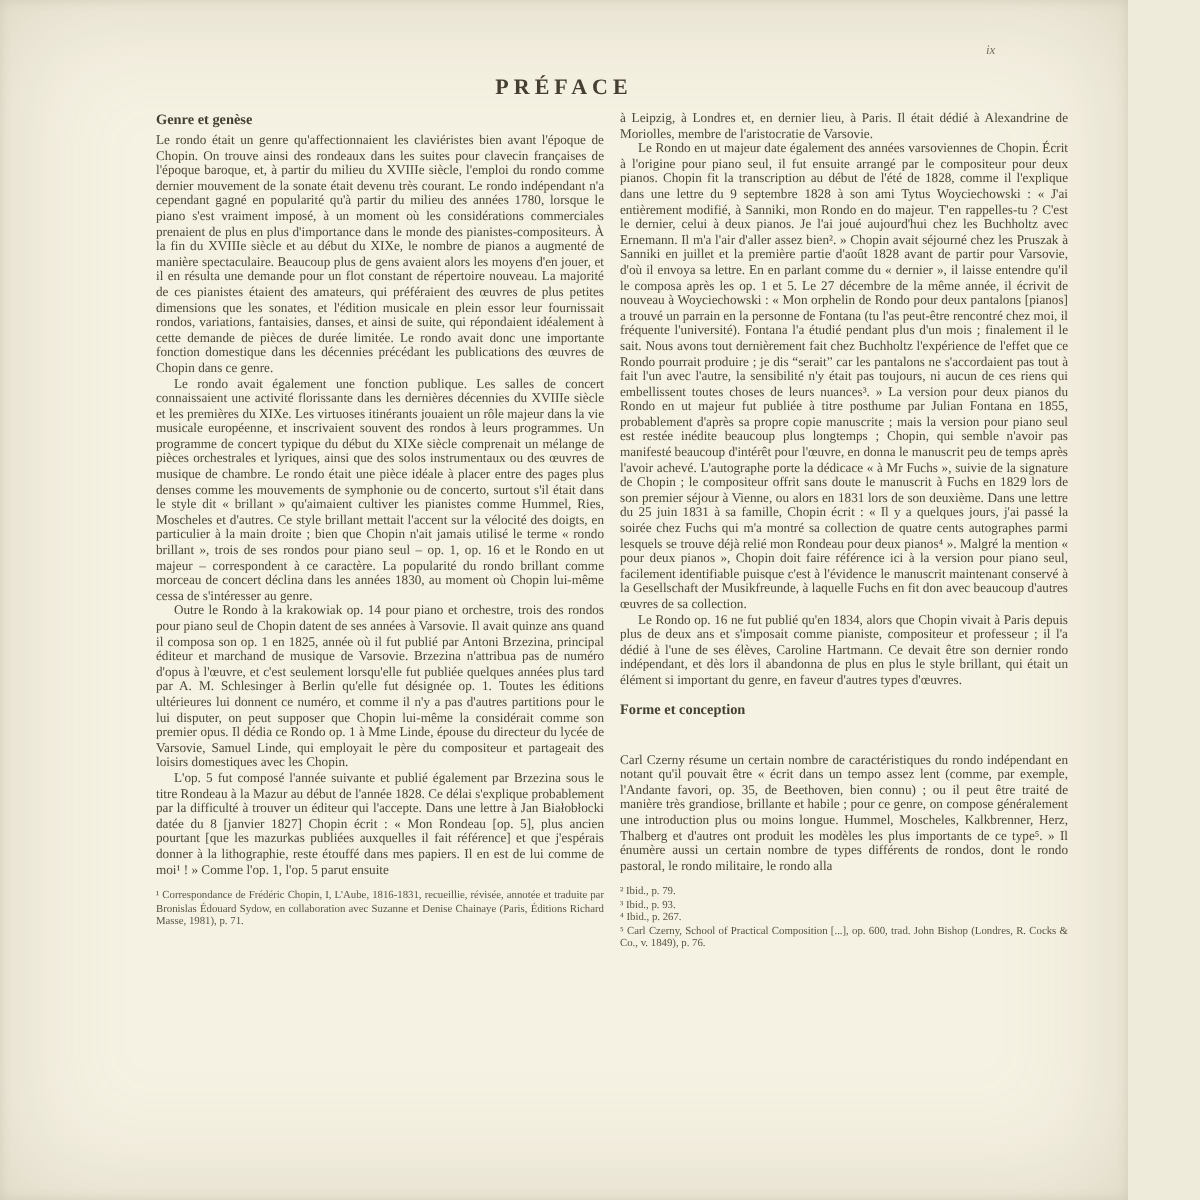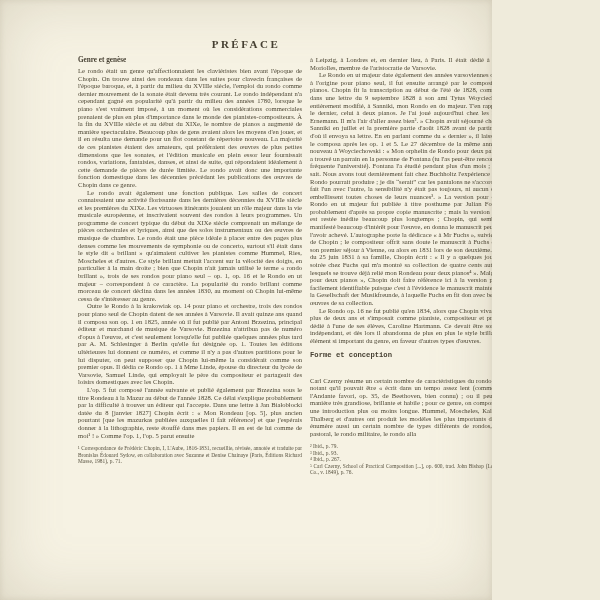--- a/index.html
+++ b/index.html
@@ -2,21 +2,21 @@
 <html><head>
 <meta charset="utf-8">
 <style>
   html, body { margin: 0; padding: 0; }
   body {
     width: 600px; height: 600px; overflow: hidden;
     background: #efebdb;
     font-family: "Liberation Serif", "DejaVu Serif", serif;
   }
   .page {
-    position: relative; width: 492px; height: 600px;
+    position: relative; width: 564px; height: 600px;
     background: #f6f2e3;
     box-shadow: inset 0 0 60px rgba(150,140,110,0.28), inset 0 0 6px rgba(120,110,85,0.18);
     overflow: hidden;
   }
   .pagenum {
     position: absolute; top: 22px; left: 493px;
     font-size: 6.5px; font-style: italic; color: #7b7361;
   }
   .title {
     position: absolute; top: 38px; left: 0; width: 100%;
@@ -26,21 +26,21 @@
   }
   .columns {
     position: absolute; top: 56px; left: 78px; width: 456px;
     display: flex; gap: 8px;
   }
   .col { flex: 1; min-width: 0; }
   .sechead {
     margin: 0 0 3px 0; text-align: left;
     font-size: 7.2px; font-weight: bold; color: #453f31;
   }
-  .sechead.mt { margin-top: 6px; margin-bottom: 18px; font-family: Liberation Mono, monospace; }
+  .sechead.mt { margin-top: 6px; margin-bottom: 18px; }
   .body {
     margin: 0; text-align: justify;
     font-size: 6.6px; line-height: 7.6px; color: #4c4634;
   }
   .body.indent { text-indent: 9px; }
   .footnotes { margin-top: 6px; }
   .fn {
     margin: 0; text-align: justify;
     font-size: 5.4px; line-height: 6.5px; color: #585240;
   }

